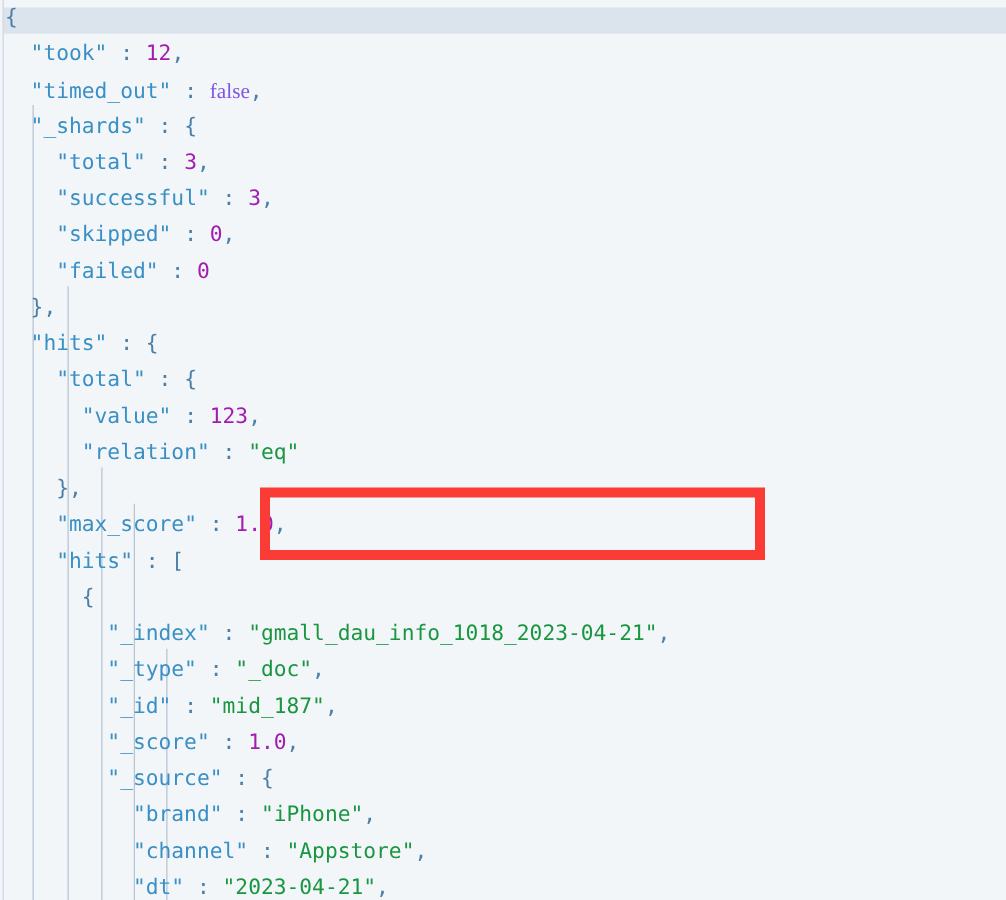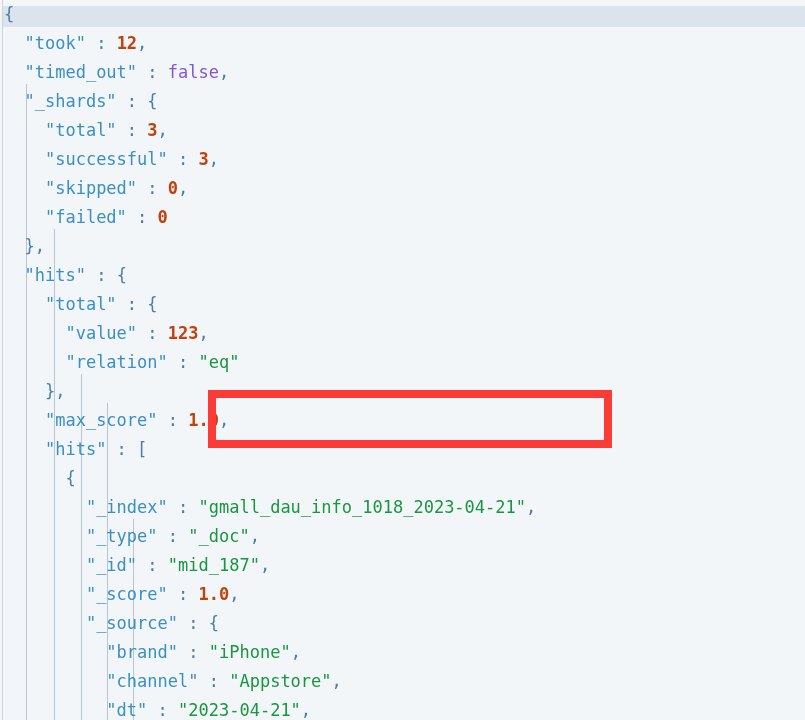--- a/index.html
+++ b/index.html
@@ -54,23 +54,23 @@
     line-height: 29px;
     white-space: pre;
     color: #2f6ea5;
   }
   .code .row {
     height: 29px;
     padding-left: 4px;
   }
   .tok-key      { color: #3a8fc4; }
   .tok-punct    { color: #4a7fa8; }
-  .tok-num      { color: #c2410c; font-weight: bold; }
+  .tok-num      { color: #a21caf; }
   .tok-str      { color: #1a9641; }
-  .tok-bool     { color: #8155e3; }
+  .tok-bool     { color: #8155e3; font-family: Liberation Serif, serif; }
   .tok-brace    { color: #4a7fa8; }
 
   
   .annot-box {
     position: absolute;
     left: 208px;
     top: 390px;
     width: 404px;
     height: 58px;
     border: 8px solid #fa3b36;

